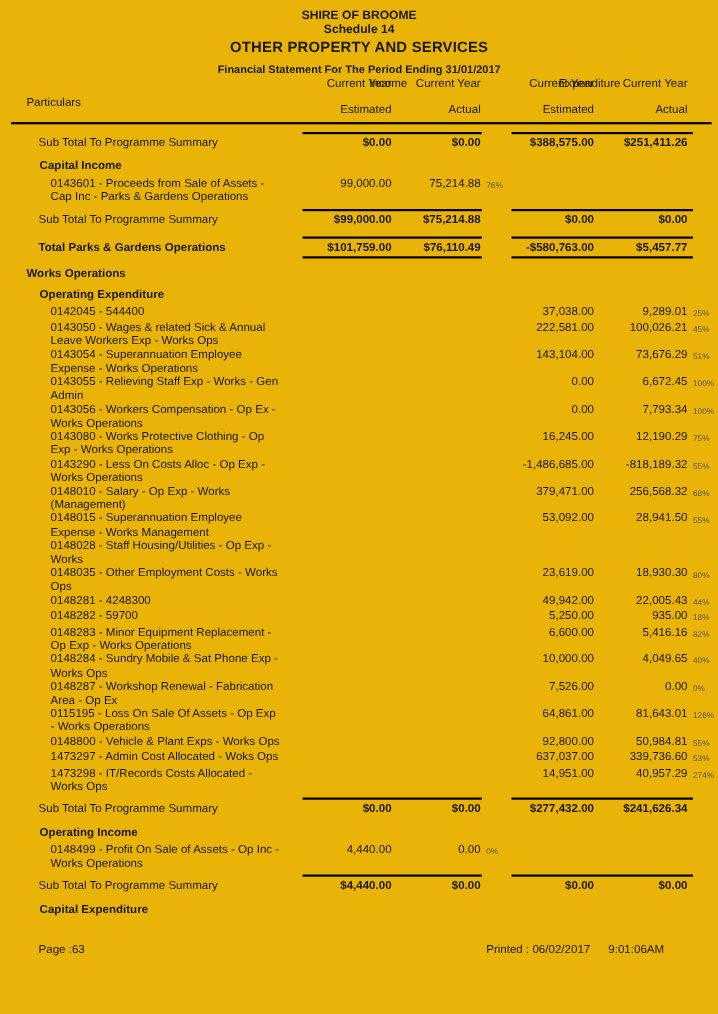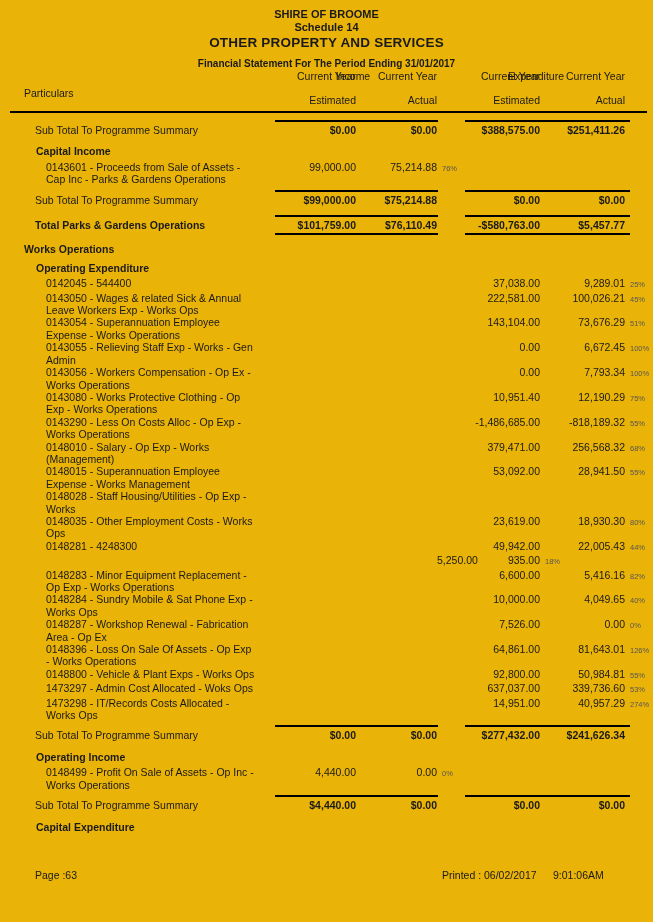--- a/index.html
+++ b/index.html
@@ -48,21 +48,21 @@
   .sec{font-weight:bold;line-height:12.4px;}
   .sec.section1{padding-left:24px;margin:8px 0 3px;}
   .sec.section2{padding-left:36px;margin:6px 0 3px;}
   .rule-row{position:relative;height:2px;margin:4px 0 2px;}
   .rule-row i{position:absolute;display:block;height:0;border-top:2px solid #000;}
   .rule-row .r1{left:275px;width:163px;}
   .rule-row .r2{left:465px;width:165px;}
   .rule-row.below{margin:2px 0 7px;}
   
   .footer{position:absolute;top:857px;left:0;width:653px;height:14px;}
-  .footer span{position:absolute;white-space:nowrap;margin-top:12px;}
+  .footer span{position:absolute;white-space:nowrap;}
   .footer .pg{left:35px;}
   .footer .printed{left:442px;}
   .footer .time{left:553px;}
 </style>
 </head>
 <body>
 
 <div class="page">
 
   <div class="doc-header">
@@ -186,21 +186,21 @@
         <div class="pct"></div>
         <div class="num">0.00</div>
         <div class="num">7,793.34</div>
         <div class="pct">100%</div>
       </div>
       <div class="trow detail">
         <div class="lbl">0143080 - Works Protective Clothing - Op Exp - Works Operations</div>
         <div class="num"></div>
         <div class="num"></div>
         <div class="pct"></div>
-        <div class="num">10,951.40</div>
+        <div class="num">16,245.00</div>
         <div class="num">12,190.29</div>
         <div class="pct">75%</div>
       </div>
       <div class="trow detail">
         <div class="lbl">0143290 - Less On Costs Alloc - Op Exp - Works Operations</div>
         <div class="num"></div>
         <div class="num"></div>
         <div class="pct"></div>
         <div class="num">-1,486,685.00</div>
         <div class="num">-818,189.32</div>
@@ -245,20 +245,21 @@
       <div class="trow detail">
         <div class="lbl">0148281 - 4248300</div>
         <div class="num"></div>
         <div class="num"></div>
         <div class="pct"></div>
         <div class="num">49,942.00</div>
         <div class="num">22,005.43</div>
         <div class="pct">44%</div>
       </div>
       <div class="trow detail">
+        <div class="lbl">0148282 - 59700</div>
         <div class="num"></div>
         <div class="num"></div>
         <div class="pct"></div>
         <div class="num">5,250.00</div>
         <div class="num">935.00</div>
         <div class="pct">18%</div>
       </div>
       <div class="trow detail">
         <div class="lbl">0148283 - Minor Equipment Replacement - Op Exp - Works Operations</div>
         <div class="num"></div>
@@ -280,21 +281,21 @@
       <div class="trow detail">
         <div class="lbl">0148287 - Workshop Renewal - Fabrication Area - Op Ex</div>
         <div class="num"></div>
         <div class="num"></div>
         <div class="pct"></div>
         <div class="num">7,526.00</div>
         <div class="num">0.00</div>
         <div class="pct">0%</div>
       </div>
       <div class="trow detail">
-        <div class="lbl">0148396 - Loss On Sale Of Assets - Op Exp - Works Operations</div>
+        <div class="lbl">0115195 - Loss On Sale Of Assets - Op Exp - Works Operations</div>
         <div class="num"></div>
         <div class="num"></div>
         <div class="pct"></div>
         <div class="num">64,861.00</div>
         <div class="num">81,643.01</div>
         <div class="pct">126%</div>
       </div>
       <div class="trow detail">
         <div class="lbl">0148800 - Vehicle &amp; Plant Exps - Works Ops</div>
         <div class="num"></div>

